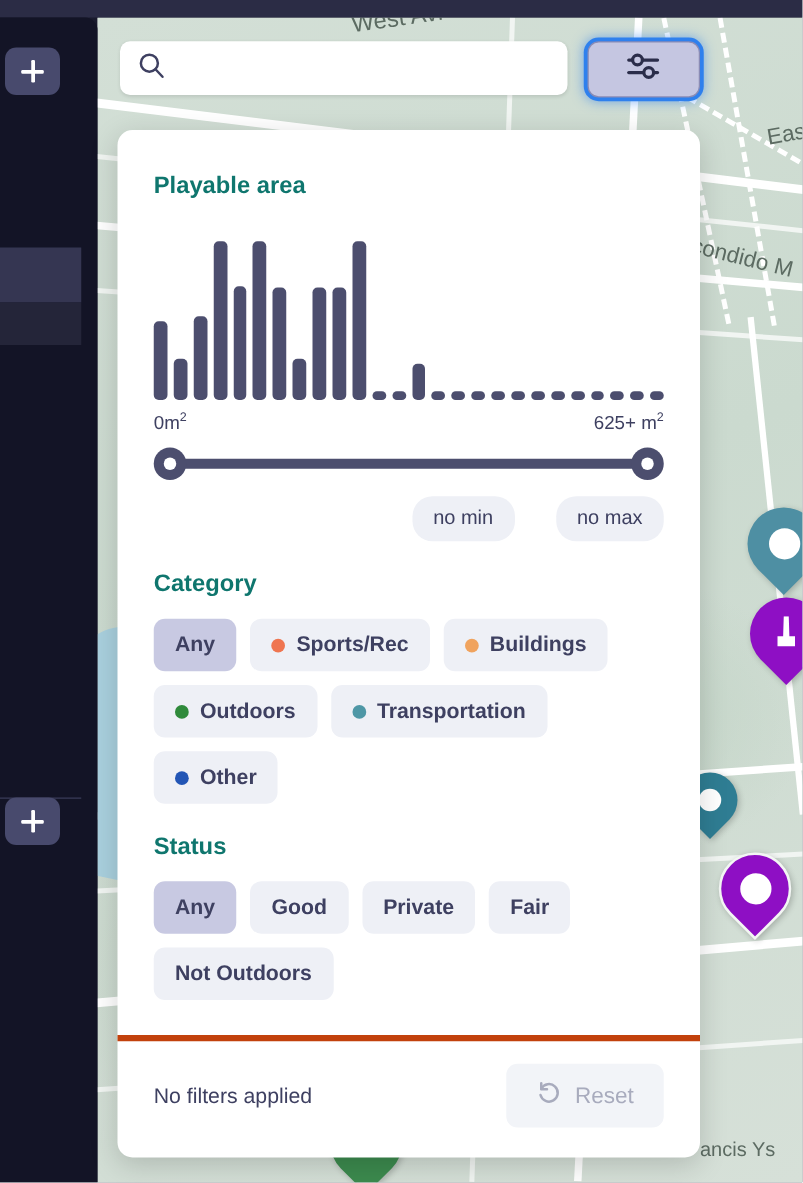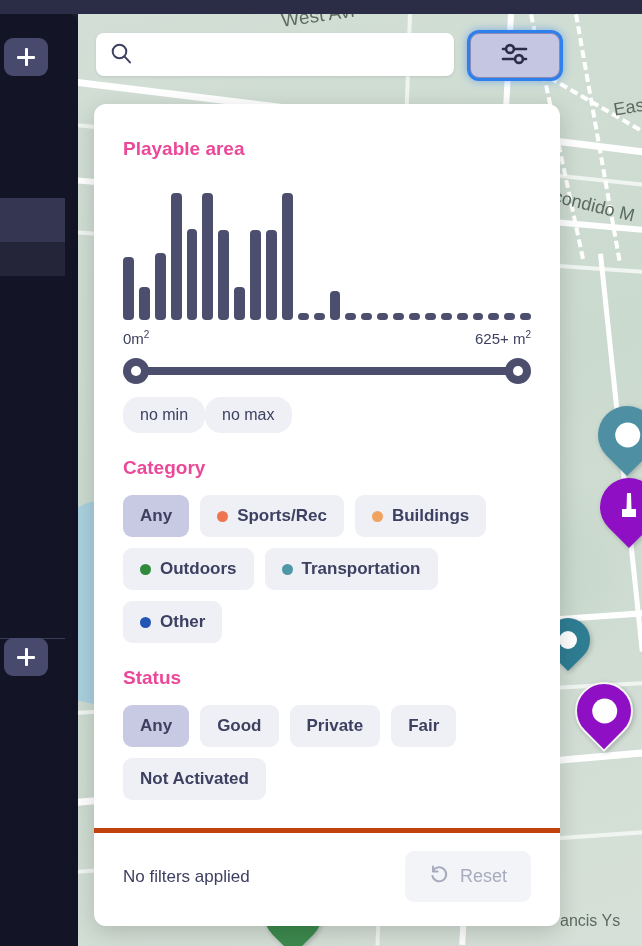--- a/index.html
+++ b/index.html
@@ -155,21 +155,21 @@
     width: 466px;
     background: #ffffff;
     border-radius: 12px;
     box-shadow: 0 6px 22px rgba(0,0,0,0.17);
     padding: 34px 0 0 0;
   }
   .panel-body { padding: 0 29px; }
   .section-title {
     font-size: 19px;
     font-weight: bold;
-    color: #ec4899;
+    color: #0f766e;
     margin-bottom: 0;
   }
 
   
   .histogram {
     height: 134px;
     display: flex;
     align-items: flex-end;
     gap: 5px;
     margin-top: 26px;
@@ -209,22 +209,23 @@
     display: flex; align-items: center; justify-content: center;
     cursor: grab;
   }
   .slider-knob::after {
     content: ""; width: 10px; height: 10px; border-radius: 50%; background: #fff;
   }
   .slider-knob.left { left: 0; }
   .slider-knob.right { right: 0; }
 
   .minmax-row {
-    display: flex; justify-content: flex-start;
+    display: flex; justify-content: flex-end;
     margin-top: 13px;
+    gap: 33px;
   }
   .pill {
     background: #eef0f6;
     color: #3e4061;
     border-radius: 16px;
     padding: 9px 17px;
     font-size: 16px;
   }
 
   
@@ -466,21 +467,21 @@
             <div class="chip">
               <span>Good</span>
             </div>
             <div class="chip">
               <span>Private</span>
             </div>
             <div class="chip">
               <span>Fair</span>
             </div>
             <div class="chip">
-              <span>Not Activated</span>
+              <span>Not Outdoors</span>
             </div>
           </div>
       </div>
 
     </div>
 
     <div class="panel-footer">
       <span class="footer-status">No filters applied</span>
       <button class="reset-btn">
         <span>

